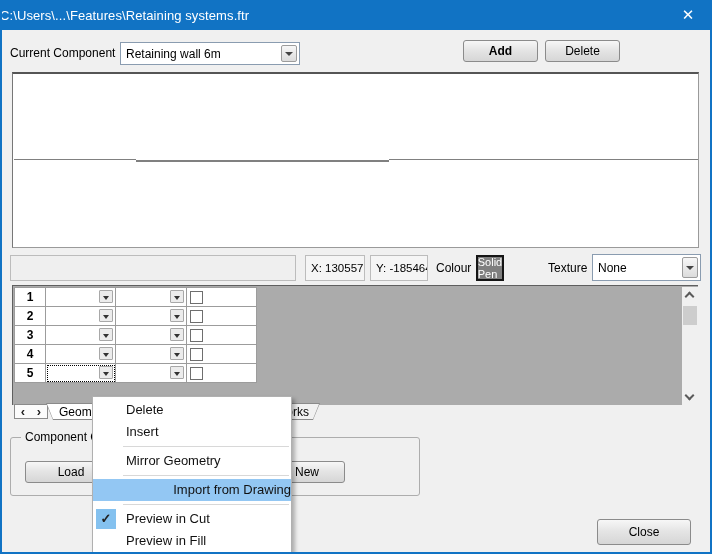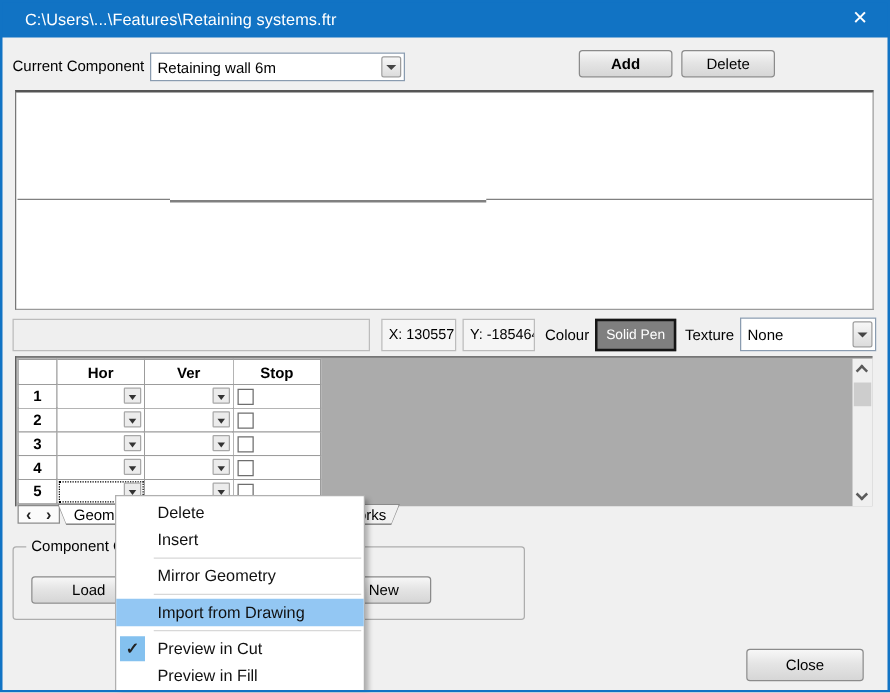--- a/index.html
+++ b/index.html
@@ -10,21 +10,21 @@
     overflow:hidden; font-size:12px; color:#000;
   }
   #winborder {
     position:absolute; inset:0; border:2px solid #1173c4; z-index:60; pointer-events:none;
   }
   
   .titlebar {
     position:absolute; left:0; top:0; width:712px; height:30px; background:#1173c4;
     color:#fff; display:flex; align-items:center; z-index:5;
   }
-  .titlebar .title { margin-left:20px; font-size:13px; letter-spacing:.1px;text-align:center; }
+  .titlebar .title { font-size:13px; letter-spacing:.1px;text-align:center; }
   .titlebar .close {
     position:absolute; right:12px; top:4px; width:24px; height:22px; text-align:center;
     line-height:22px; font-size:15px; color:#fff; cursor:default;
   }
   
   .lbl { position:absolute; color:#000; }
   .combo {
     position:absolute; background:#fff; border:1px solid #8a9cb0; display:flex;
     align-items:center;
   }
@@ -112,71 +112,65 @@
   .groupbox .gtitle {
     position:absolute; left:10px; top:-8px; background:#f0f0f0; padding:0 4px; font-size:12px;
   }
   
   .menu {
     position:absolute; left:92px; top:396px; width:200px; height:157px; background:#fff;
     border:1px solid #b0b0b0; box-shadow:3px 3px 4px rgba(0,0,0,0.28); z-index:40;
     padding-top:2px; font-size:13px; color:#111;
   }
   .mi { position:relative; height:22px; line-height:22px; padding-left:33px; white-space:nowrap; }
-  .mi.hl { background:#93c7f3; }
+  .mi.hl { background:#93c7f3;text-align:right; }
   .msep { border-top:1px solid #d8d8d8; margin:3px 2px 3px 30px; }
   .mcheck {
     position:absolute; left:3px; top:1px; width:20px; height:20px; background:#84c1ef;
     text-align:center; line-height:20px; font-size:13px; color:#222; font-weight:bold;
   }
 </style>
 </head>
 <body>
 
 <div id="window">
 
   <div class="titlebar">
     <span class="title">C:\Users\...\Features\Retaining systems.ftr</span>
     <span class="close">✕</span>
   </div>
 
   <div class="lbl" style="left:10px; top:46px;">Current Component</div>
-  <div class="combo" style="left:120px; top:42px; width:204px; height:23px;text-align:center;">
+  <div class="combo" style="left:120px; top:42px; width:180px; height:23px;text-align:center;">
     <span class="cval">Retaining wall 6m</span>
     <span class="cbtn"></span>
   </div>
   <div class="btn" style="left:463px; top:40px; width:75px; height:22px;font-weight:bold;">Add</div>
   <div class="btn" style="left:545px; top:40px; width:75px; height:22px;">Delete</div>
 
   <div class="canvas">
     <div class="seg" style="left:1px; top:85px; width:122px; height:1px;"></div>
     <div class="seg" style="left:123px; top:86px; width:253px; height:2px;"></div>
     <div class="seg" style="left:376px; top:85px; width:309px; height:1px;"></div>
   </div>
 
   <div class="sunken" style="left:10px; top:255px; width:286px; height:26px;"></div>
   <div class="sunken" style="left:305px; top:255px; width:60px; height:26px; background:#f5f5f5;">X: 130557:</div>
   <div class="sunken" style="left:370px; top:255px; width:58px; height:26px; background:#f5f5f5;">Y: -185464</div>
   <div class="lbl" style="left:436px; top:261px;">Colour</div>
-  <div class="penbtn" style="left:476px; top:255px; width:65px; height:26px;">Solid Pen</div>
+  <div class="penbtn" style="left:476px; top:255px; width:28px; height:26px;">Solid Pen</div>
   <div class="lbl" style="left:548px; top:261px;">Texture</div>
   <div class="combo" style="left:592px; top:254px; width:109px; height:27px;text-align:right;">
     <span class="cval">None</span>
     <span class="cbtn"></span>
   </div>
 
   <div class="tablepanel">
     <table class="grid">
       <tbody>
-          <tr class="hdr">
-        <td class="rn"></td>
-        <td class="c1">Hor</td>
-        <td class="c2">Ver</td>
-        <td class="c3">Stop</td>
-      </tr>
       <tr>
         <td class="rn">1</td>
         <td class="c1">
               <span class="celldrop"></span>
             </td>
         <td class="c2">
               <span class="celldrop"></span>
             </td>
         <td class="c3">
               <span class="chk"></span>

